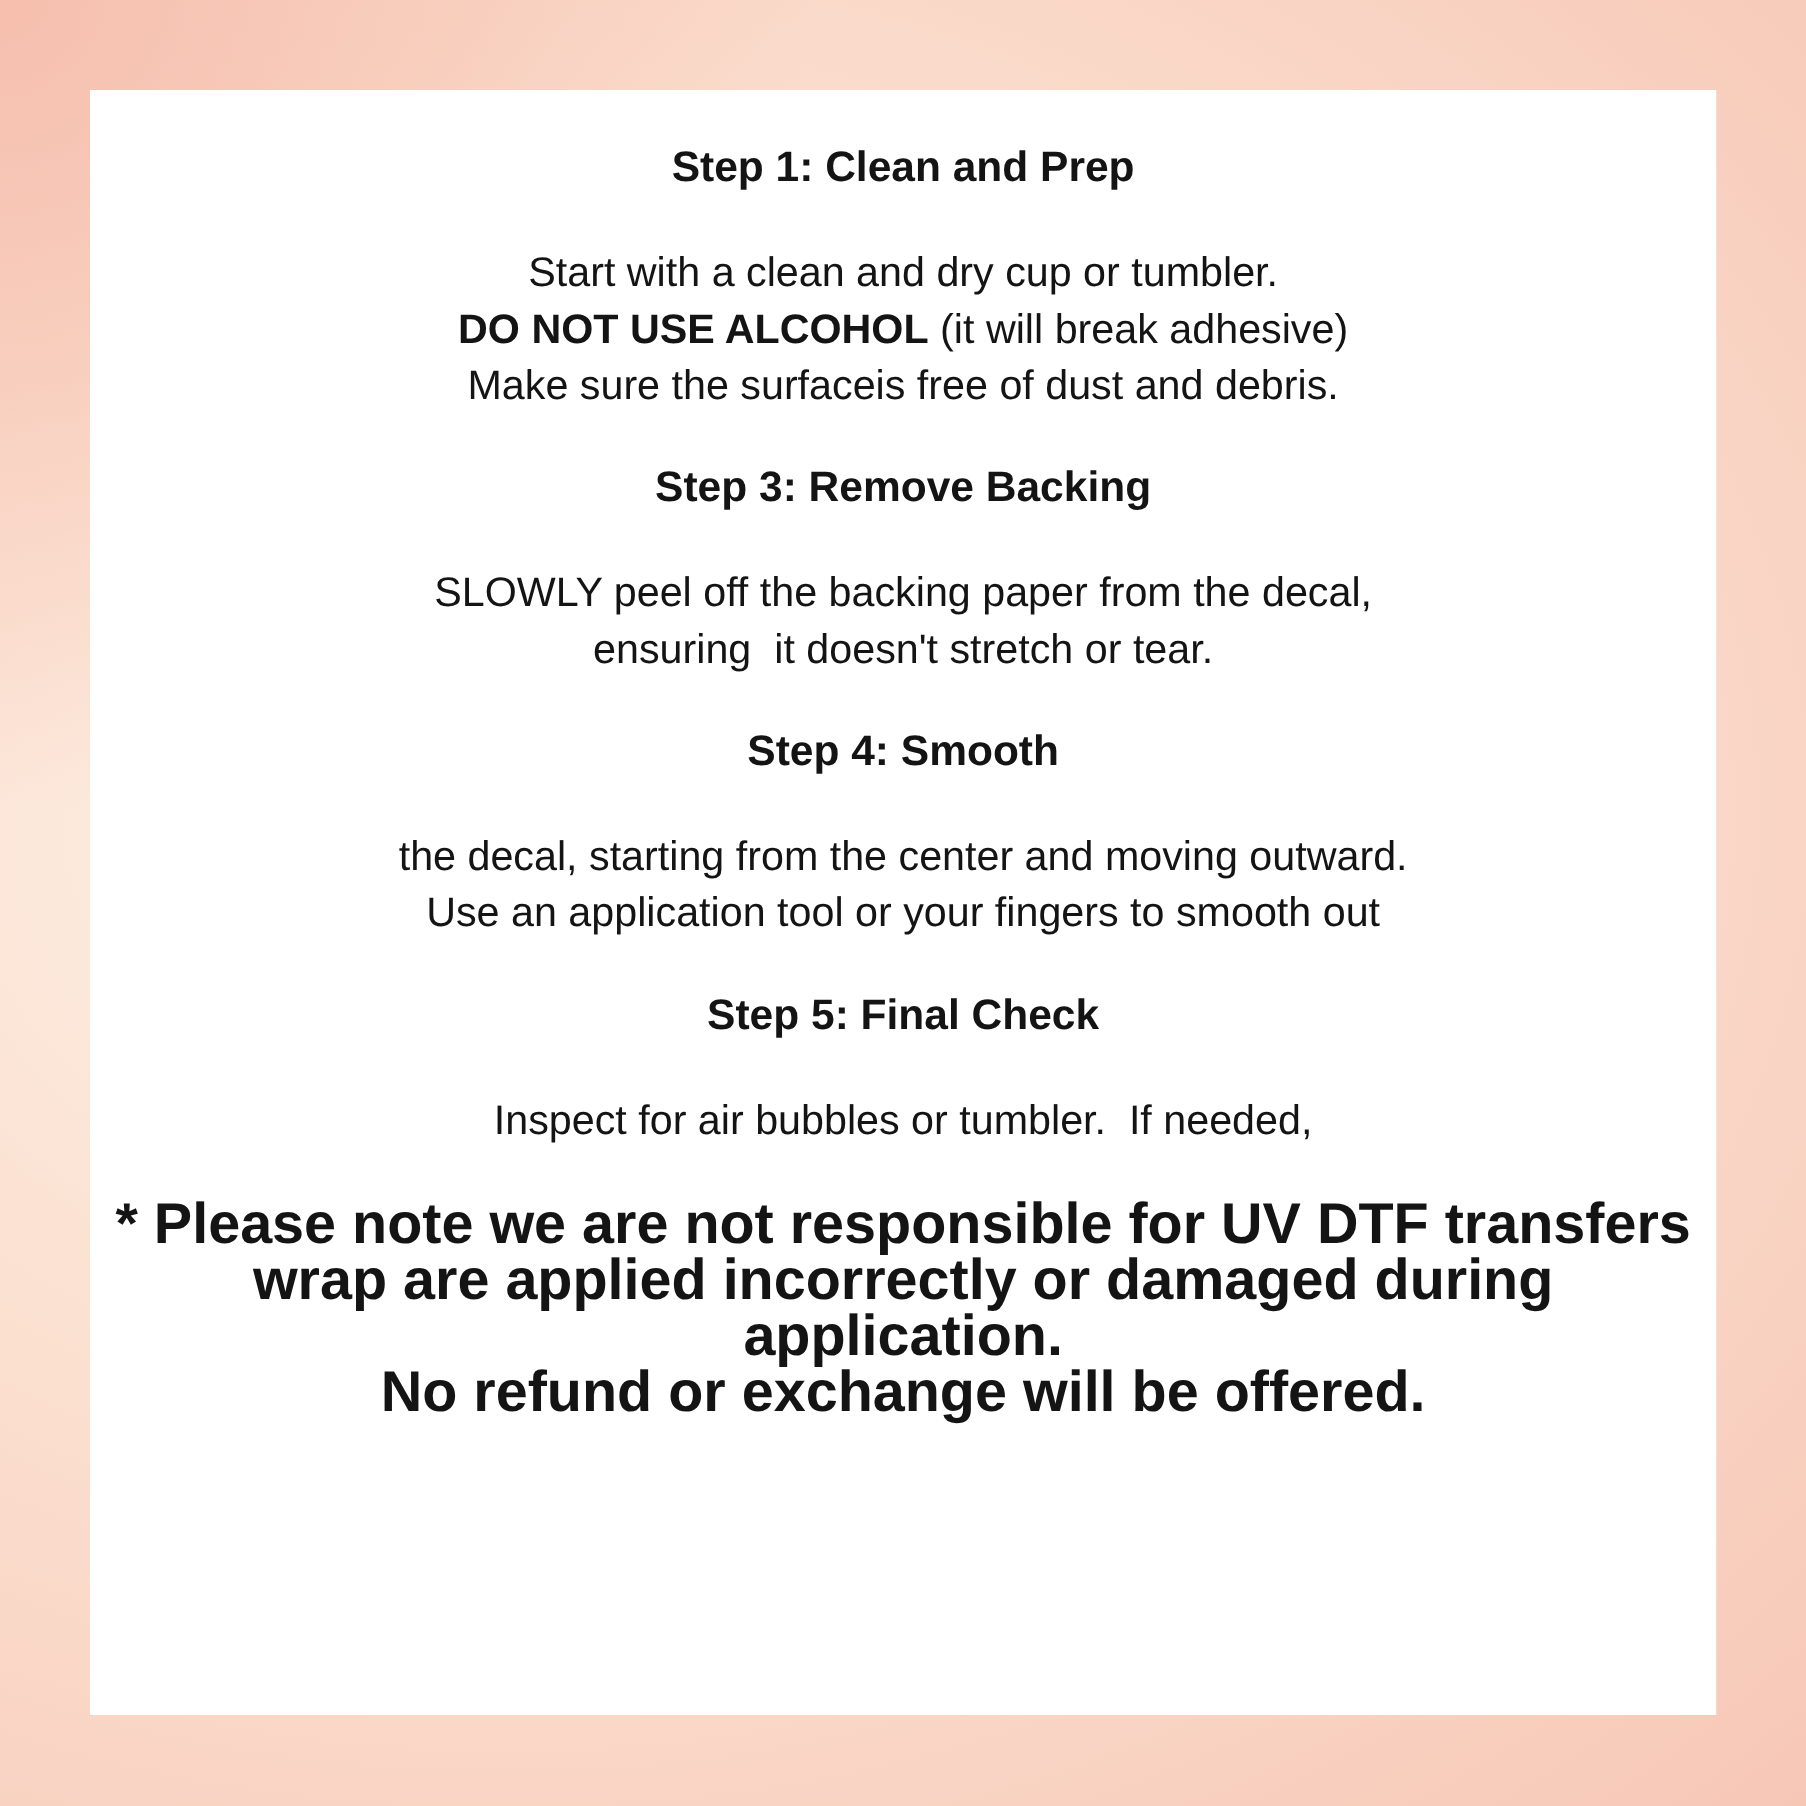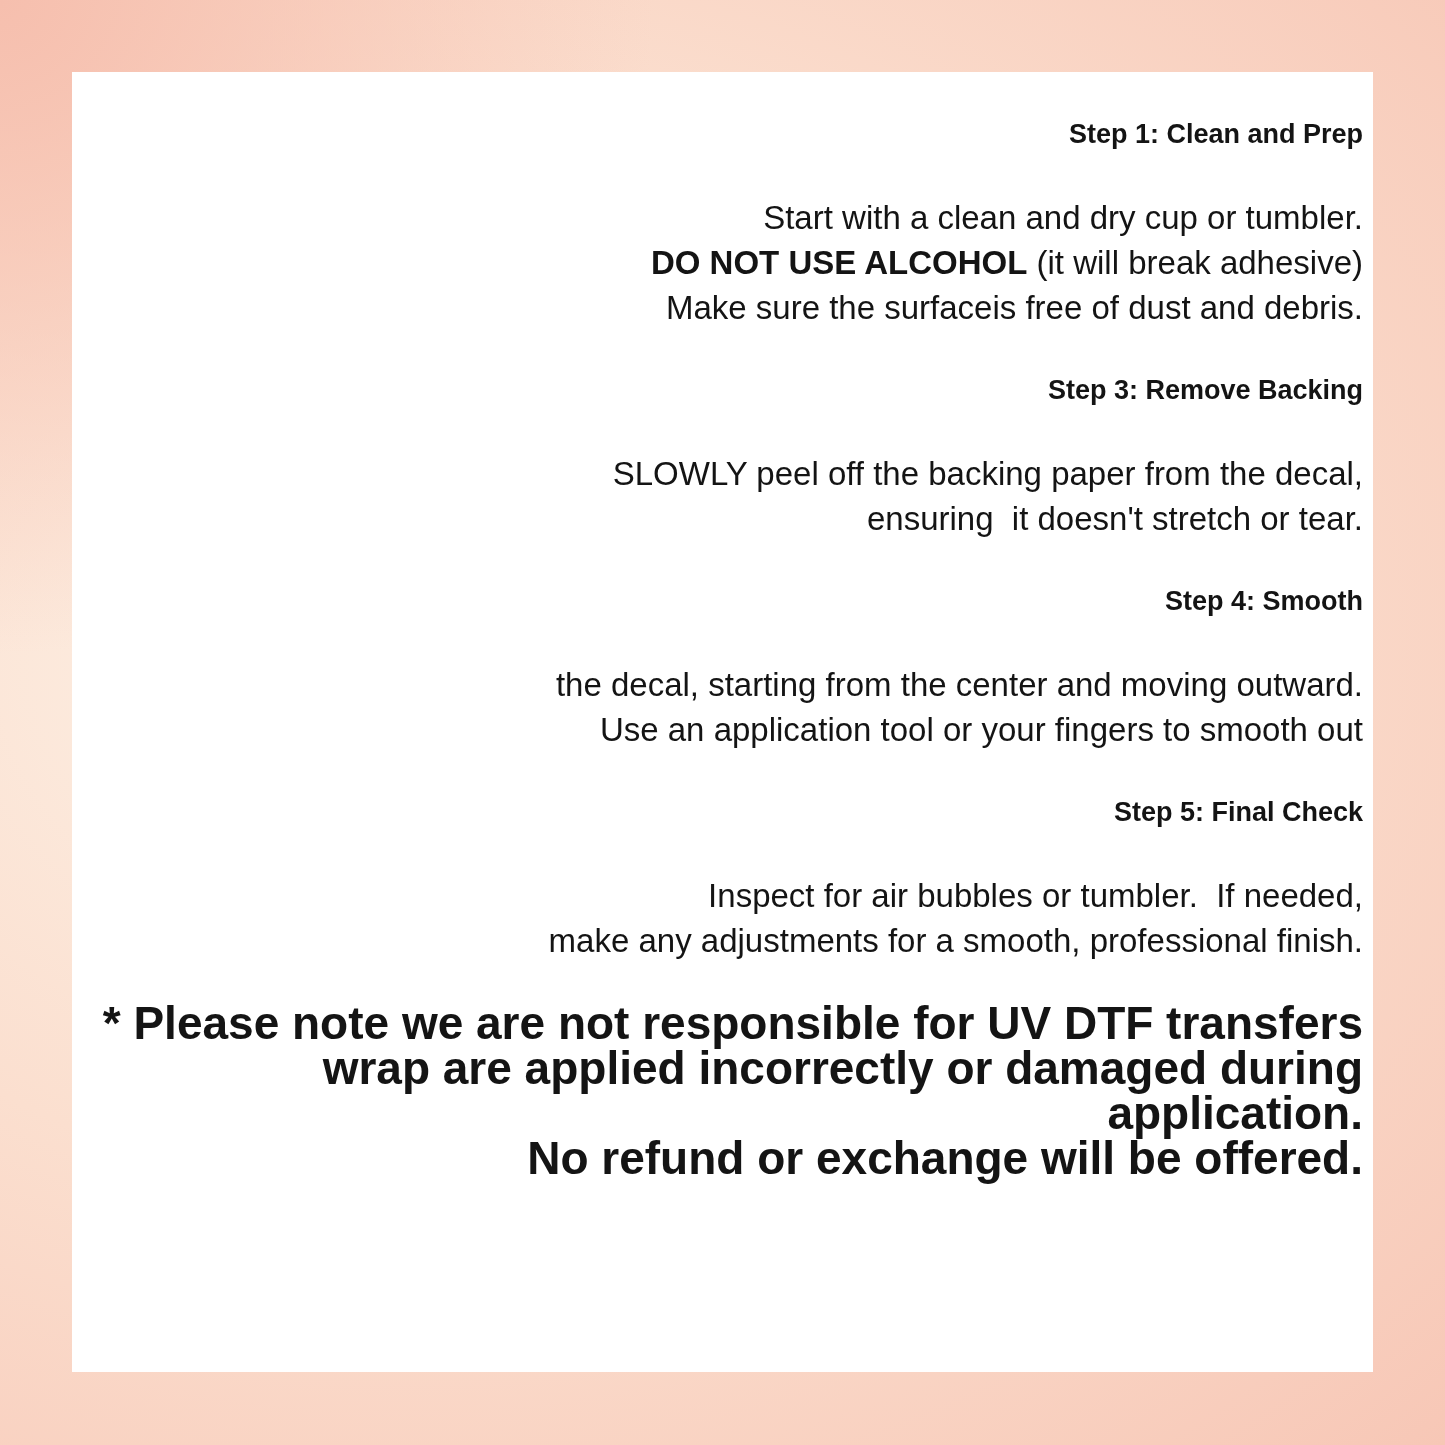--- a/index.html
+++ b/index.html
@@ -21,31 +21,29 @@
     background: var(--card-background, #ffffff);
     box-sizing: border-box;
     padding: 40px 10px 0;
     text-align: center;
     color: var(--text, #141414);
     font-family: "Liberation Sans", sans-serif;
   }
   .step { margin: 0 0 38px; }
   .heading {
     margin: 0 0 38px;
-    font-size: 27px;
+    font-size: 34px;
     line-height: 45px;
     font-weight: bold;
     white-space: pre-wrap;
-    text-align: right;
   }
   .line {
     font-size: 33px;
     line-height: 45px;
     white-space: pre-wrap;
-    text-align: right;
   }
   .b { font-weight: bold; }
   .disclaimer .line {
     font-weight: bold;
     font-size: 46px;
   }
 </style>
 </head>
 <body>
 
@@ -68,21 +66,20 @@
 
     <section class="step">
       <h2 class="heading">Step 4: Smooth</h2>
       <div class="line">the decal, starting from the center and moving outward.</div>
       <div class="line">Use an application tool or your fingers to smooth out</div>
     </section>
 
     <section class="step">
       <h2 class="heading">Step 5: Final Check</h2>
       <div class="line">Inspect for air bubbles or tumbler.  If needed,</div>
-      <div class="line">make any adjustments for a smooth, professional finish.</div>
     </section>
 
     <div class="disclaimer">
       <div class="line">* Please note we are not responsible for UV DTF transfers</div>
       <div class="line">wrap are applied incorrectly or damaged during application.</div>
       <div class="line">No refund or exchange will be offered.</div>
     </div>
 
   </div>
 </div>

